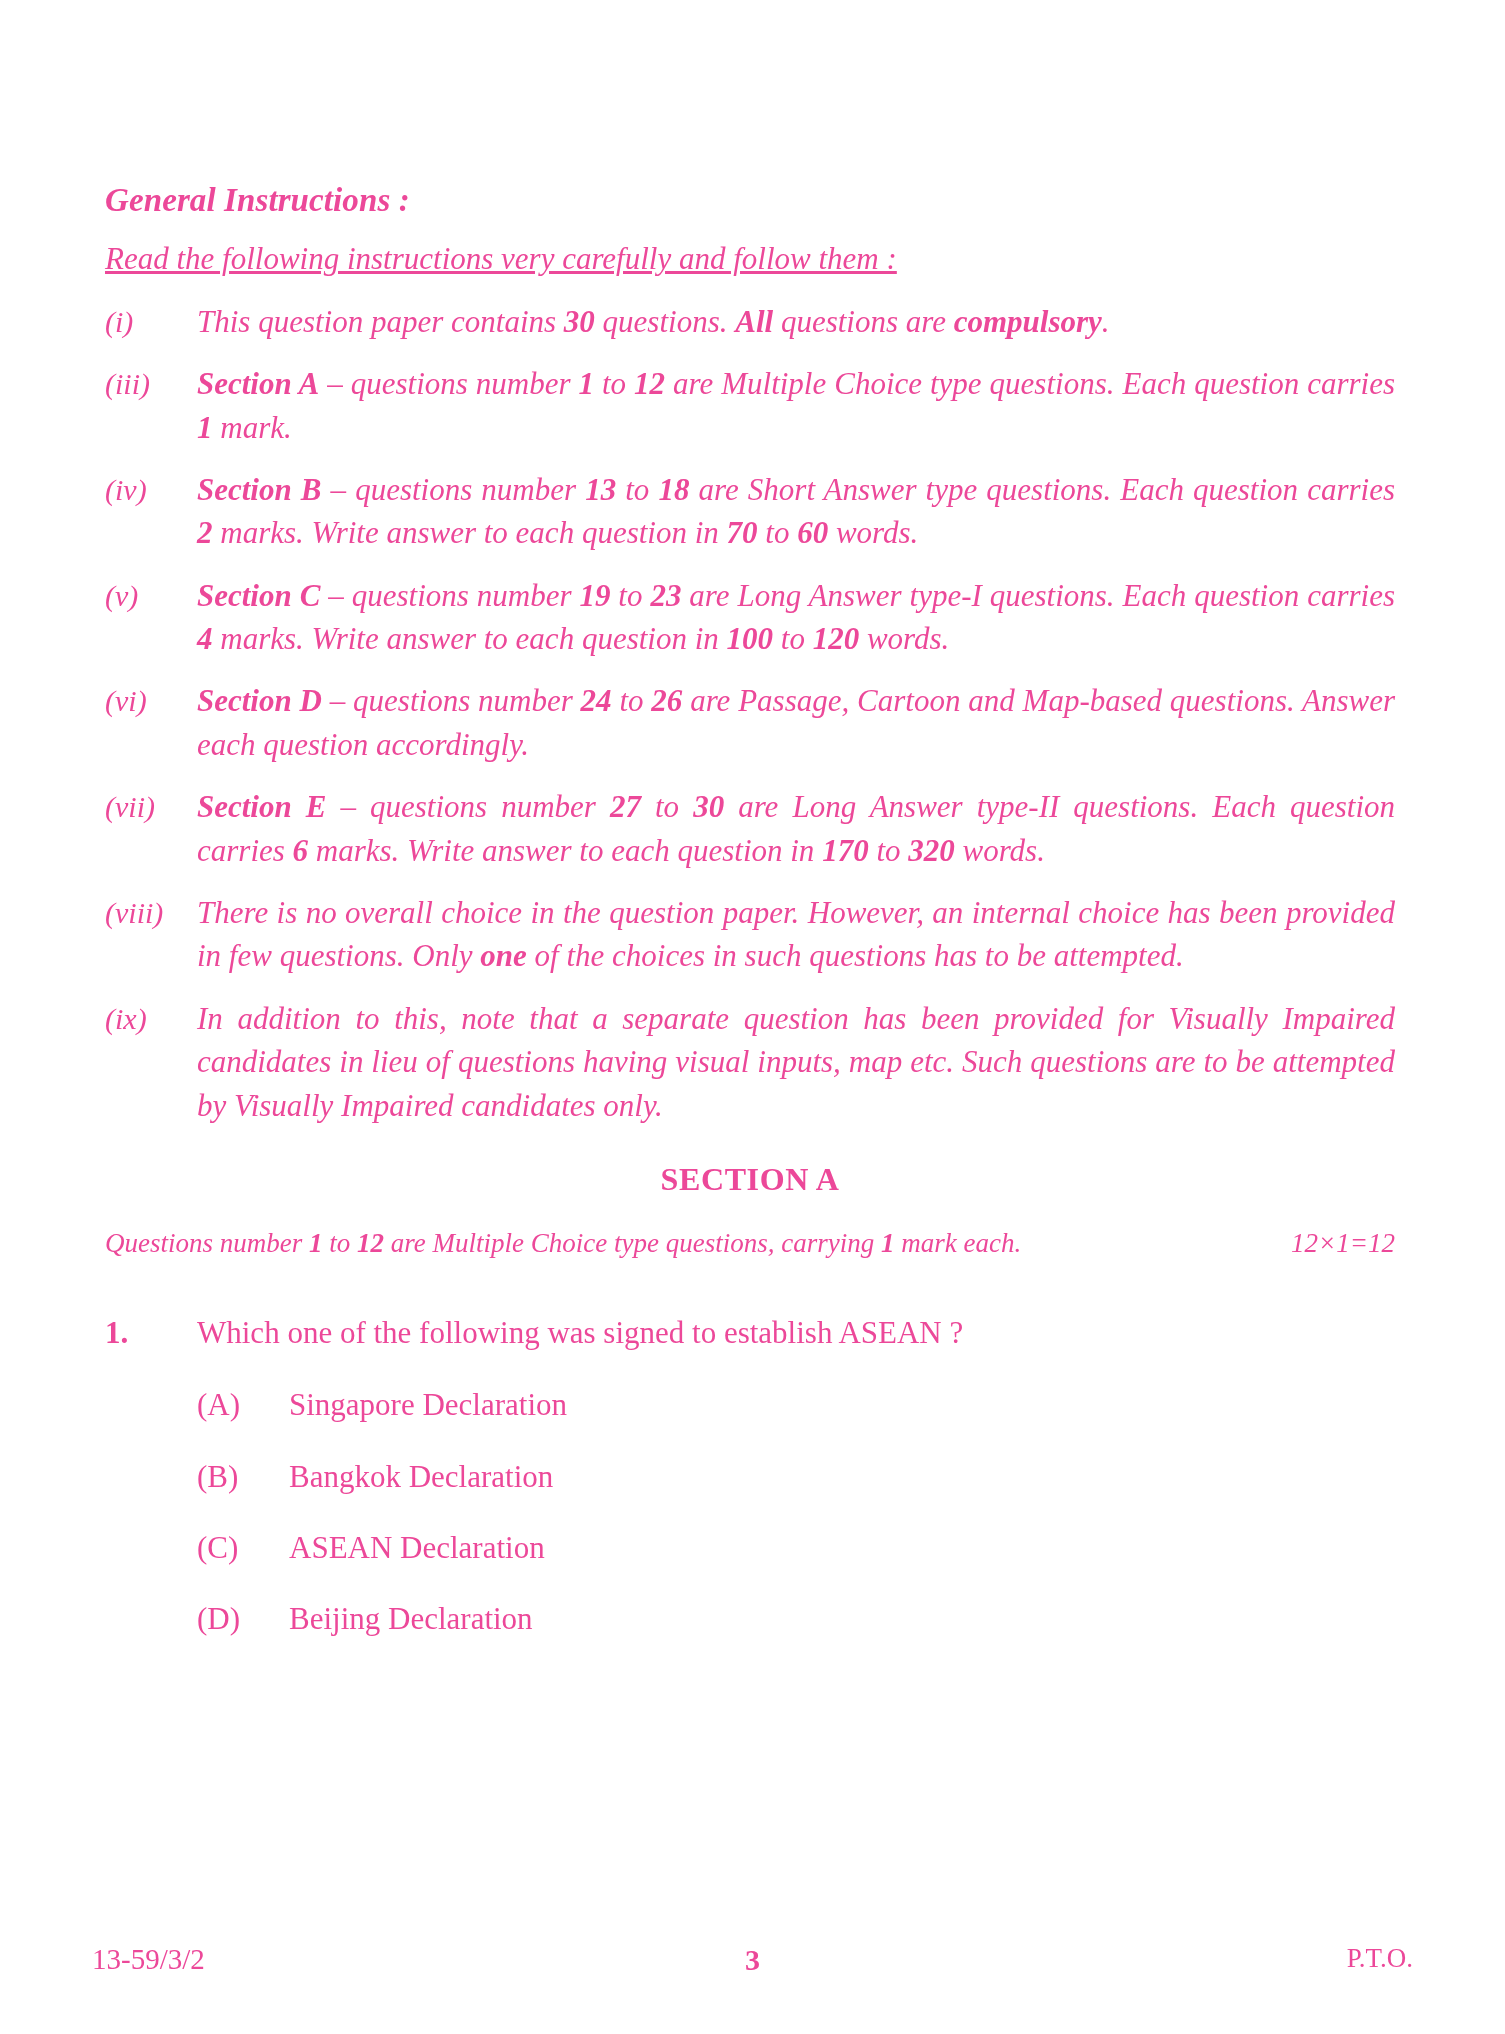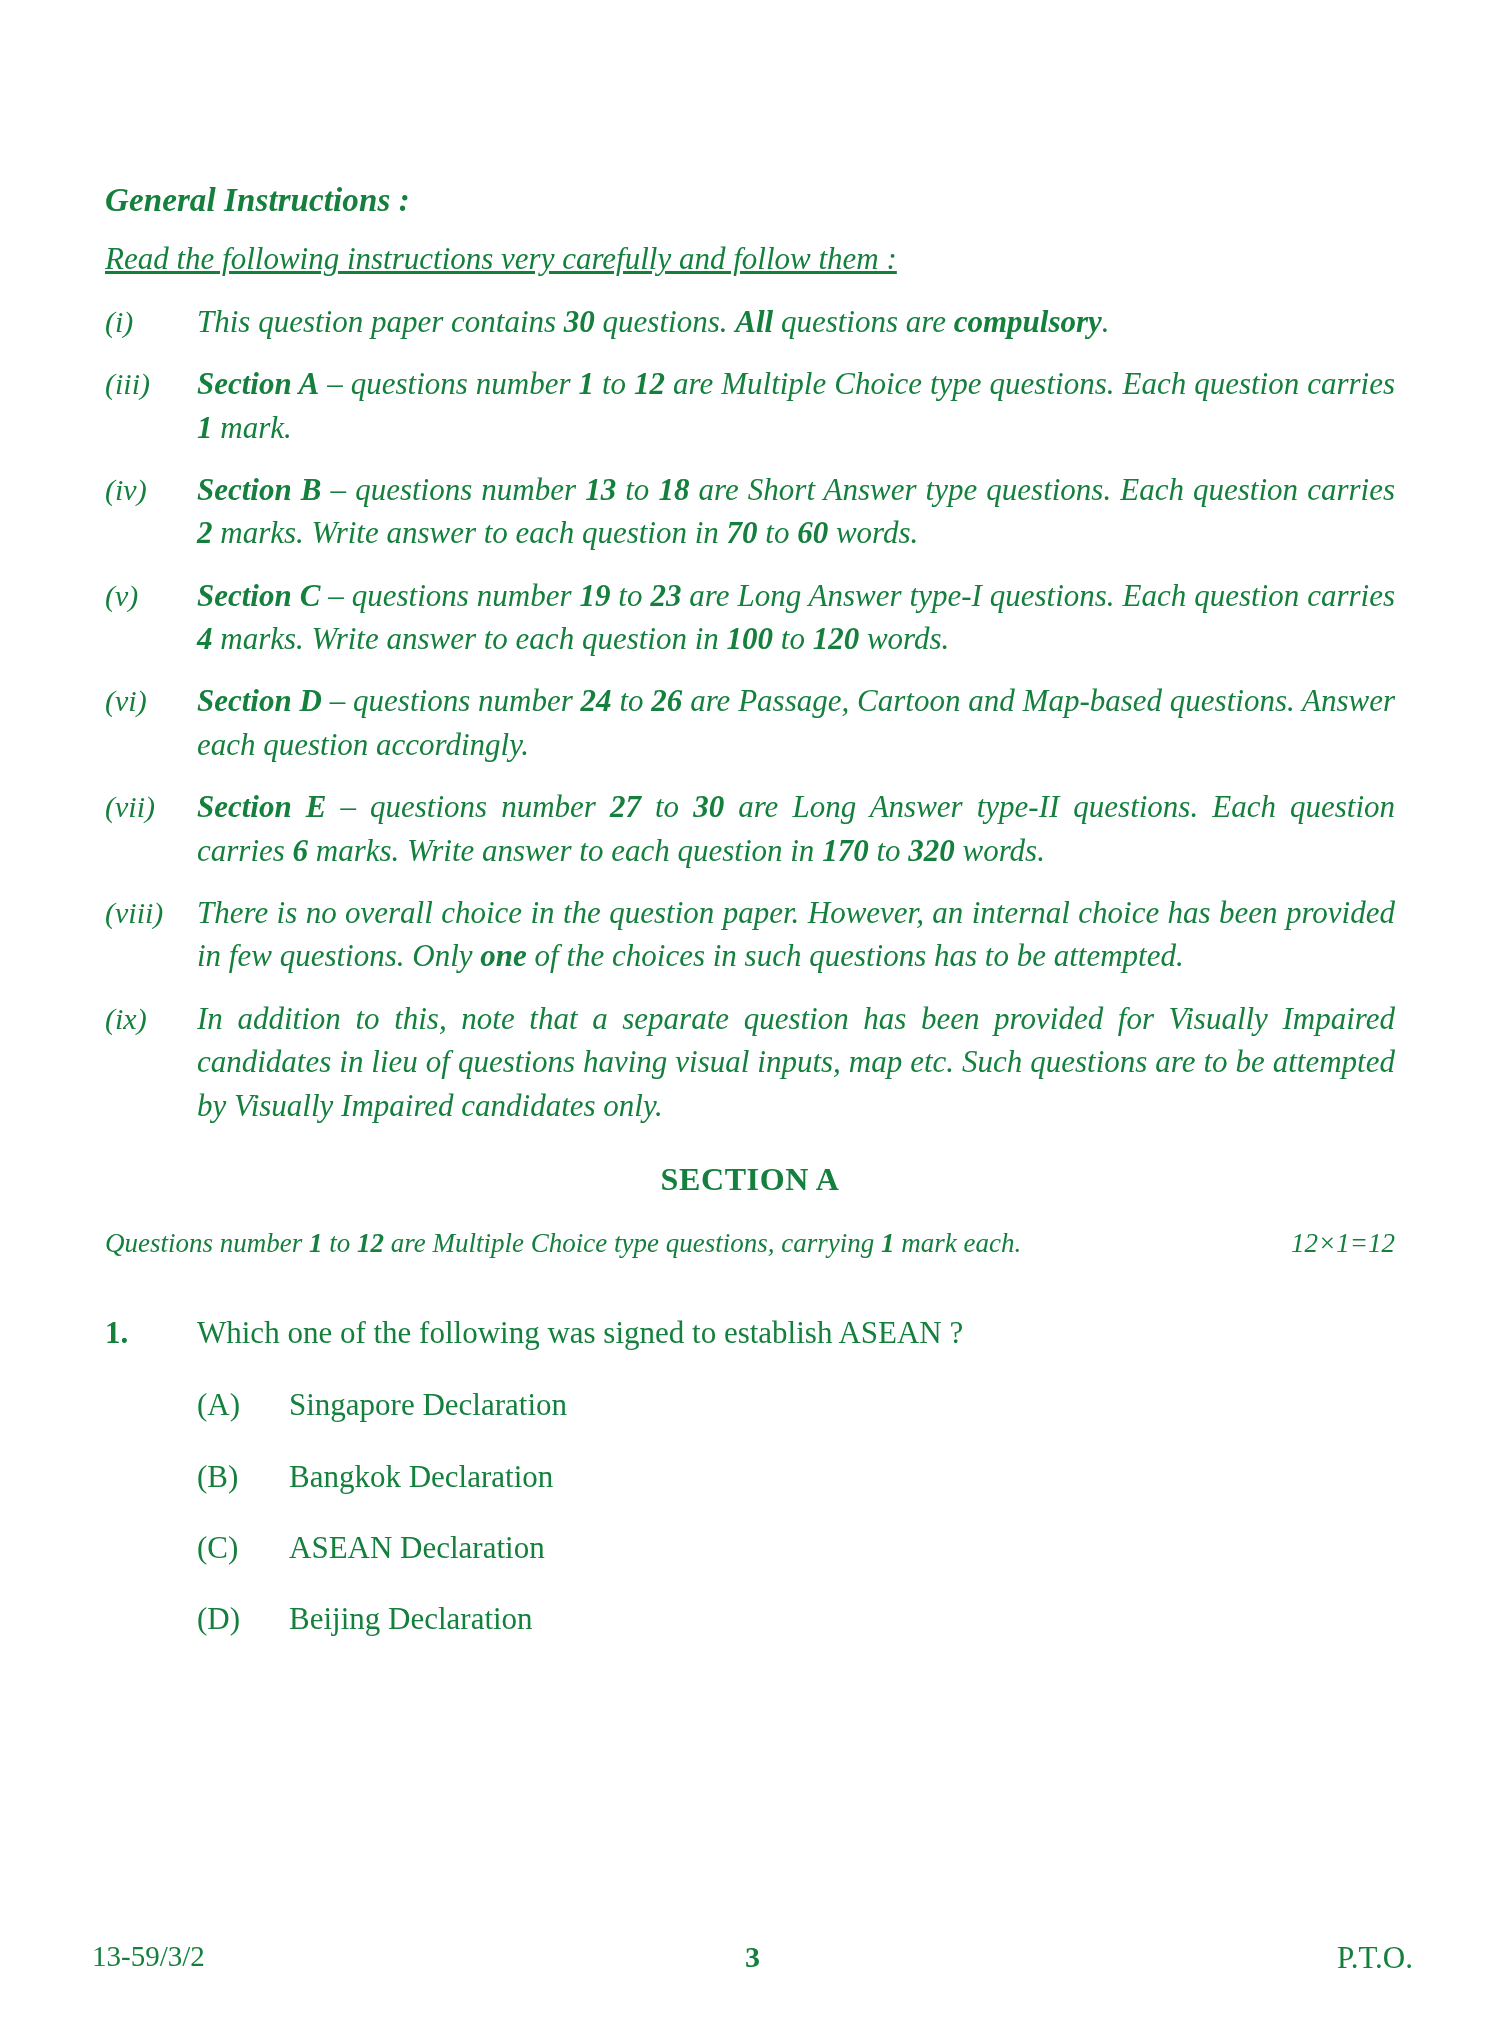--- a/index.html
+++ b/index.html
@@ -8,21 +8,21 @@
     background: #ffffff;
   }
   .page {
     position: relative;
     width: 1505px;
     height: 2034px;
     background: #ffffff;
     margin: 0 auto;
     box-sizing: border-box;
     font-family: "Liberation Serif", "DejaVu Serif", serif;
-    color: #15803d;
+    color: #ec4899;
     overflow: hidden;
   }
 
   .content {
     position: absolute;
     left: 105px;
     top: 178px;
     width: 1290px;
   }
 
@@ -147,21 +147,21 @@
   .footer .f-page {
     position: absolute;
     left: 0; right: 0;
     text-align: center;
     font-weight: bold;
     font-size: 30px;
   }
   .footer .f-pto {
     flex: 0 0 auto;
     margin-left: auto;
-    font-size: 31px;
+    font-size: 27px;
   }
 </style>
 </head>
 <body>
 
 <div class="page">
   <div class="content">
 
     <div class="gi-title">General Instructions :</div>
 

